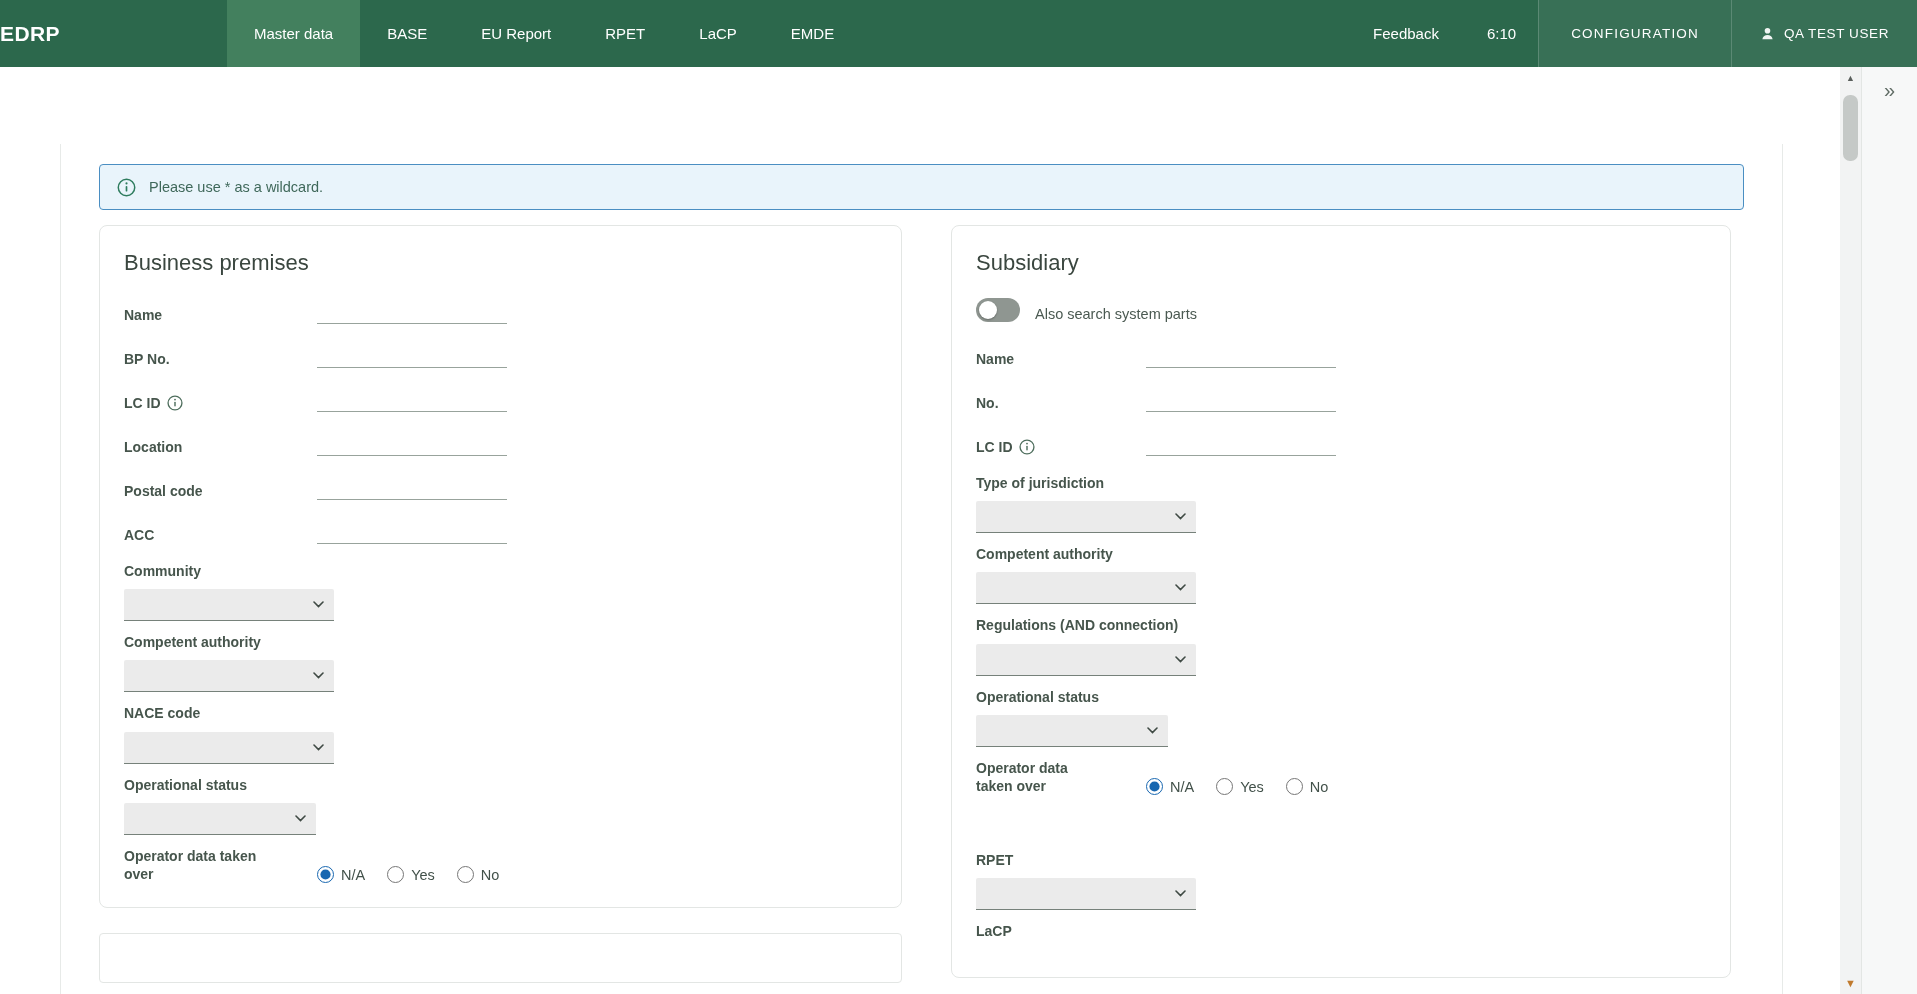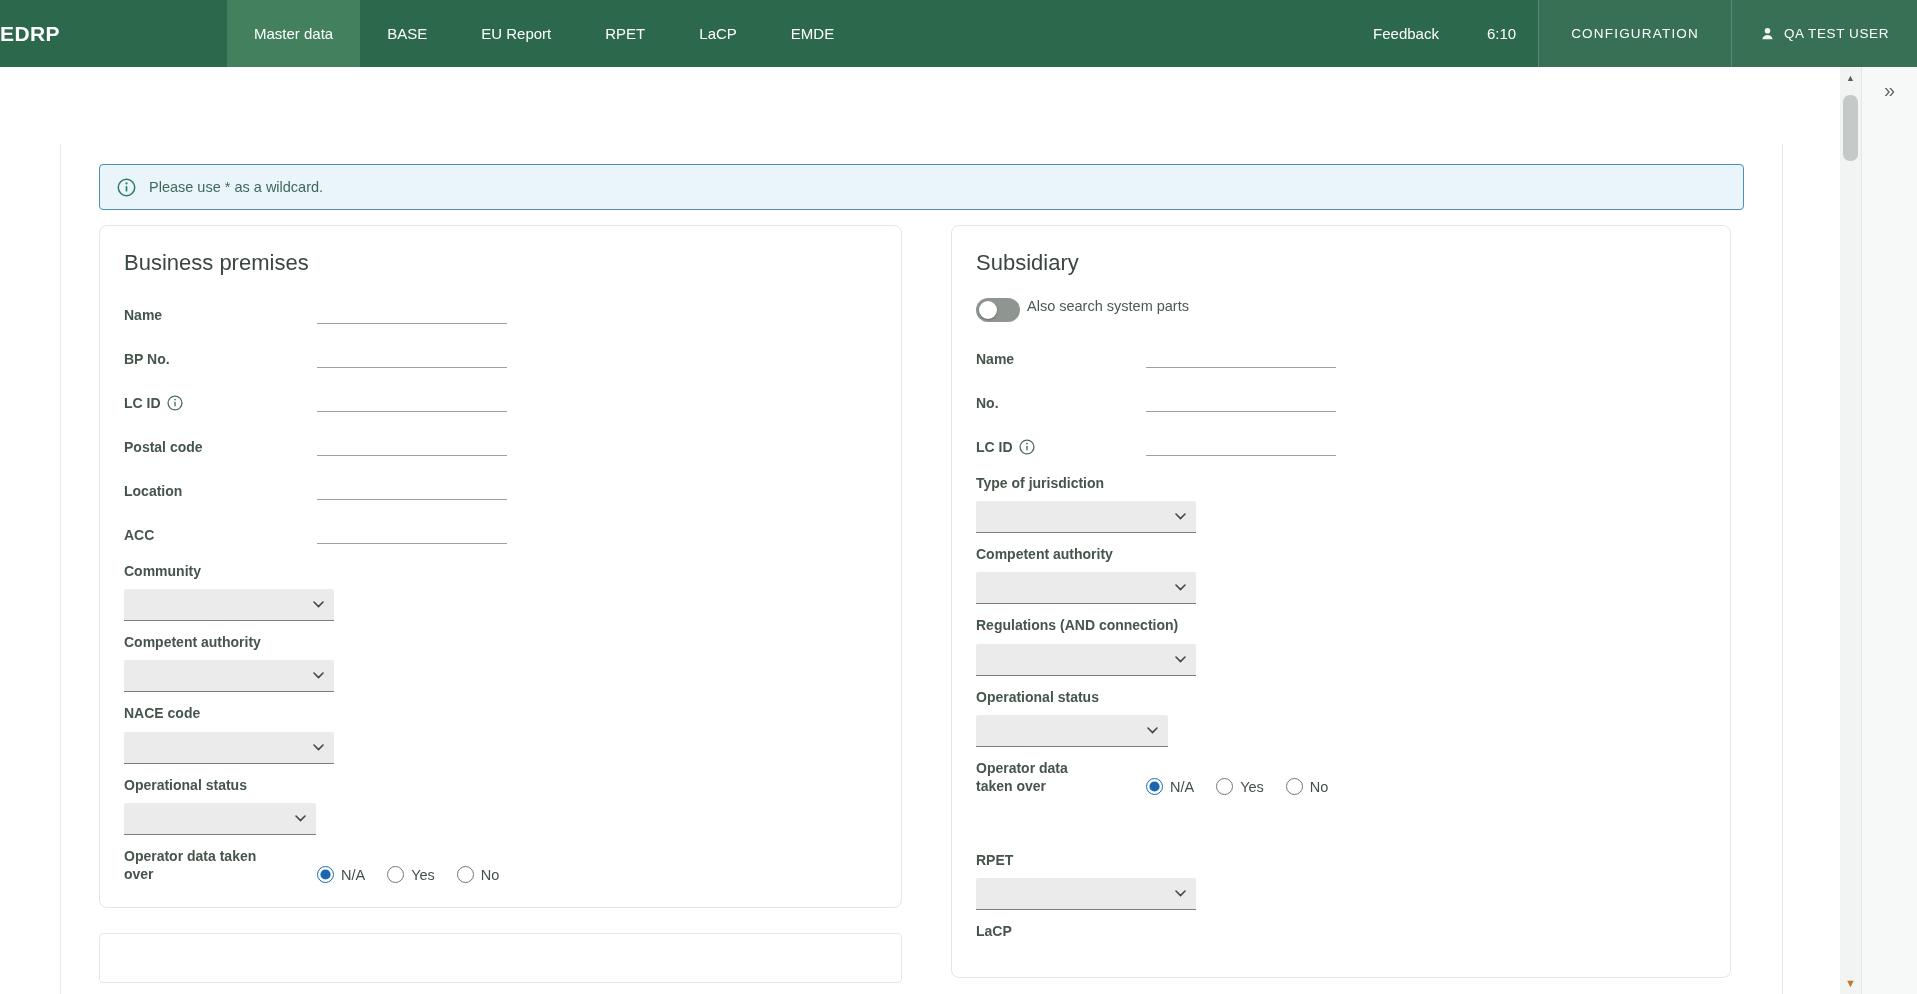--- a/index.html
+++ b/index.html
@@ -63,21 +63,21 @@
 
   .radio-row{margin-top:6px;margin-bottom:0}
   .radio-row .flabel{padding-right:45px}
   .radio-row.spaced{margin-bottom:56px}
   .radio-group{display:flex;align-items:center;gap:22px}
   .radio-opt{display:flex;align-items:center;gap:7px;font-size:14.5px;color:#42514a;
     cursor:pointer;font-weight:400}
   .radio-opt input{width:17px;height:17px;accent-color:var(--radio-accent,#1867b0);
     margin:0;cursor:pointer}
 
-  .toggle-row{display:flex;align-items:flex-start;gap:7px;margin-bottom:20px;min-height:24px}
+  .toggle-row{display:flex;align-items:flex-end;gap:15px;margin-bottom:20px;min-height:24px}
   .toggle{width:44px;height:24px;border-radius:12px;background:#8f9691;position:relative;
     cursor:pointer;flex:none}
   .toggle-knob{position:absolute;left:3px;top:3px;width:18px;height:18px;border-radius:50%;
     background:#fff;box-shadow:0 1px 2px rgba(0,0,0,.3)}
   .toggle-label{font-size:14.5px;color:#4a5951}
 
   .stub-card{height:40px;border:1px solid #e3e6e4;border-radius:4px}
 
   
   .vscroll{position:absolute;top:0;right:56px;width:21px;bottom:0;background:#f2f3f3}
@@ -159,25 +159,25 @@
                     <svg width="16" height="16" viewBox="0 0 18 18">
                       <circle cx="9" cy="9" r="7.8" fill="none" stroke="currentColor" stroke-width="1.5"></circle>
                       <rect x="8.2" y="7.6" width="1.6" height="5.2" rx=".8" fill="currentColor"></rect>
                       <circle cx="9" cy="5.1" r="1" fill="currentColor"></circle>
                     </svg>
                   </span>
                 </span>
                 <input class="uline" type="text" value="" style="">
               </div>
               <div class="frow">
+                <span class="flabel">Location</span>
+                <input class="uline" type="text" value="" style="">
+              </div>
+              <div class="frow">
                 <span class="flabel">Postal code</span>
-                <input class="uline" type="text" value="" style="">
-              </div>
-              <div class="frow">
-                <span class="flabel">Location</span>
                 <input class="uline" type="text" value="" style="">
               </div>
               <div class="frow">
                 <span class="flabel">ACC</span>
                 <input class="uline" type="text" value="" style="">
               </div>
 
               <div class="fgroup">
                 <span class="flabel">Community</span>
                 <div class="select">

